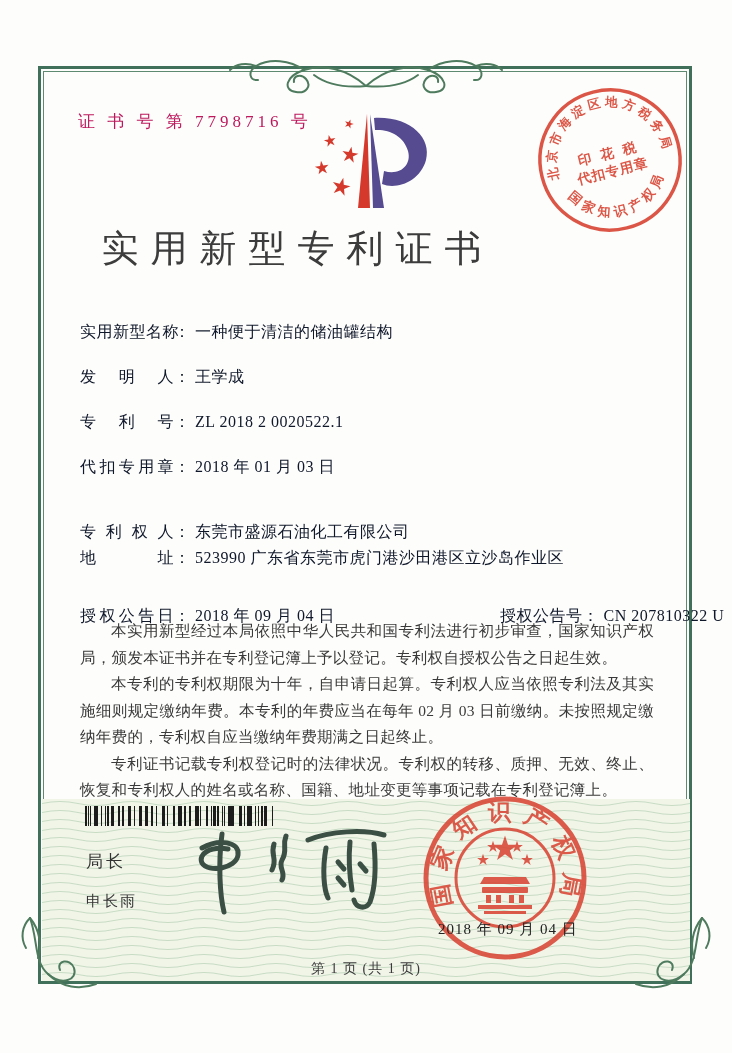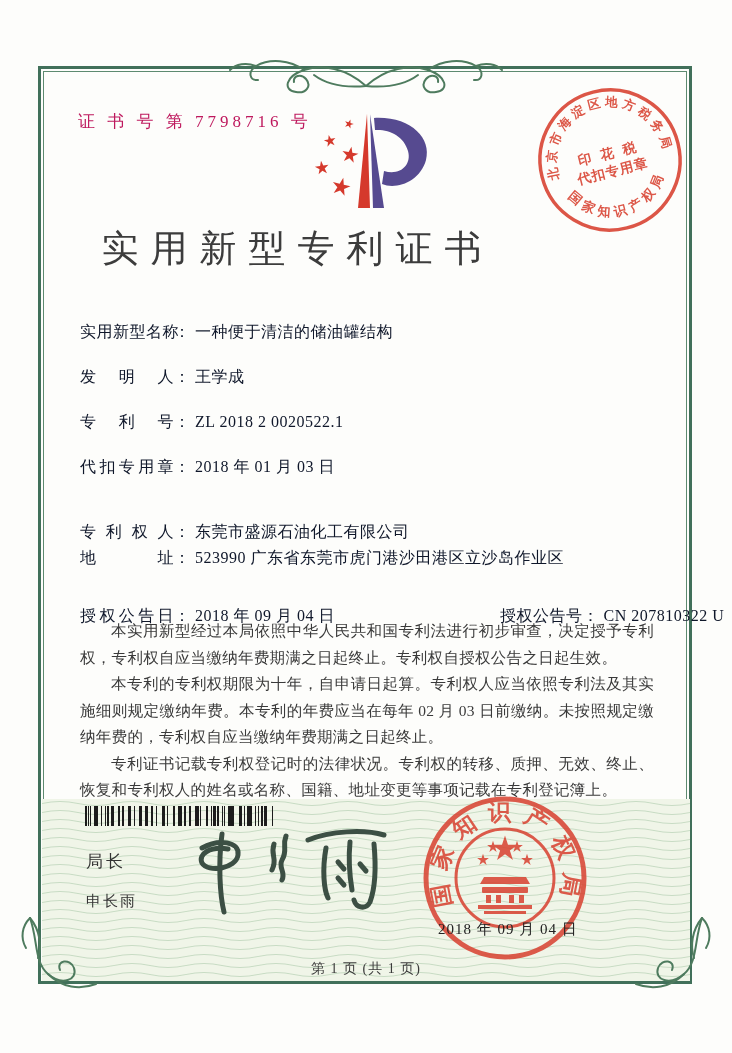--- a/index.html
+++ b/index.html
@@ -197,21 +197,21 @@
 <div class="field-row" style="top:574px;width:574px;margin-top:32px;">
   <span class="flabel">授权公告日</span><span>：</span>
   <span>2018 年 09 月 04 日</span>
   <span class="grant-col2">
     <span>授权公告号</span><span>：</span>
     <span>CN 207810322 U</span>
   </span>
 </div>
 
 <div class="body-text">
-  <p>本实用新型经过本局依照中华人民共和国专利法进行初步审查，决定授予专利权，专利权自应当缴纳年费期满之日起终止。专利权自授权公告之日起生效。</p>
+  <p>本实用新型经过本局依照中华人民共和国专利法进行初步审查，国家知识产权局，颁发本证书并在专利登记簿上予以登记。专利权自授权公告之日起生效。</p>
   <p>本专利的专利权期限为十年，自申请日起算。专利权人应当依照专利法及其实施细则规定缴纳年费。本专利的年费应当在每年 02 月 03 日前缴纳。未按照规定缴纳年费的，专利权自应当缴纳年费期满之日起终止。</p>
   <p>专利证书记载专利权登记时的法律状况。专利权的转移、质押、无效、终止、恢复和专利权人的姓名或名称、国籍、地址变更等事项记载在专利登记簿上。</p>
 </div>
 
 <div class="barcode"></div>
 
 <div class="officer-title">局长</div>
 <div class="officer-name">申长雨</div>
 
 <svg class="signature" width="235" height="118" viewBox="0 0 235 118">

